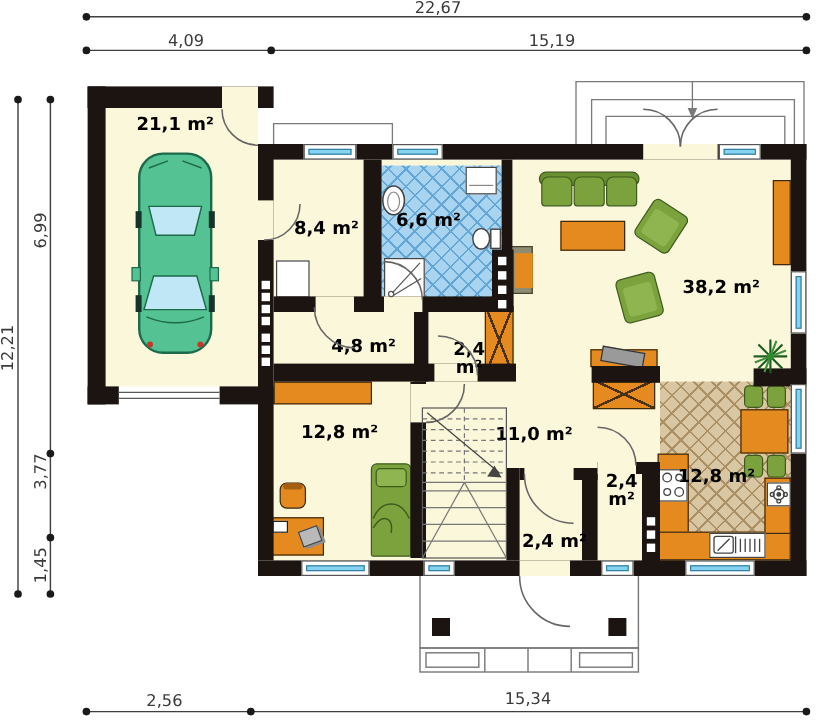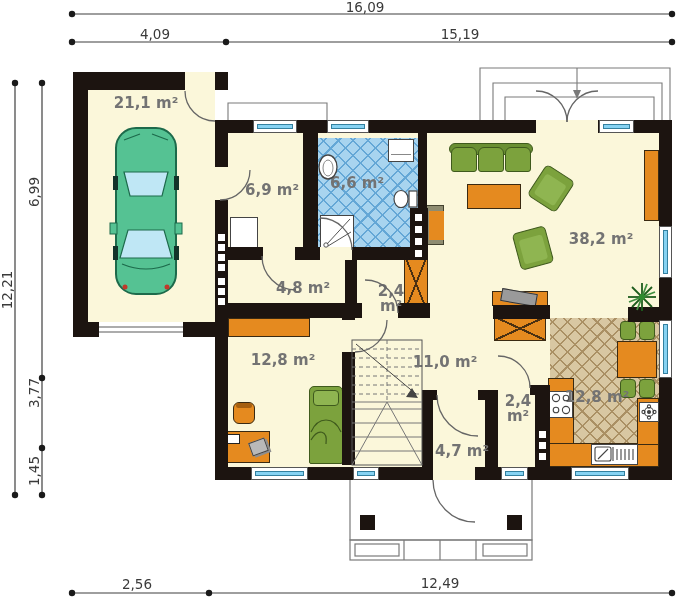--- a/index.html
+++ b/index.html
@@ -21,21 +21,21 @@
   .glass{position:absolute;left:3px;right:3px;top:3px;bottom:3px;background:#86d2f2;border:1px solid #33809f;}
   .furn{position:absolute;z-index:3;box-sizing:border-box;}
   .orange{background:#e58a1f;border:1.5px solid #3a2a12;}
   .greenf{background:#7ca23d;border:1.5px solid #3f5a1d;}
   .whitef{background:#fff;border:1.5px solid #444;}
   .xbox{position:absolute;z-index:3;box-sizing:border-box;background-color:#e58a1f;border:1.5px solid #3a2a12;
     background-image:
       linear-gradient(to top right,transparent calc(50% - 1px),#4a3012 calc(50% - 1px) calc(50% + 1px),transparent calc(50% + 1px)),
       linear-gradient(to bottom right,transparent calc(50% - 1px),#4a3012 calc(50% - 1px) calc(50% + 1px),transparent calc(50% + 1px));}
   .sq{position:absolute;background:#fff;width:7px;height:7px;z-index:6;}
-  .rlabel{position:absolute;z-index:7;font-weight:bold;font-size:15px;color:#737373;text-align:center;
+  .rlabel{position:absolute;z-index:7;font-weight:bold;font-size:15px;color:#000000;text-align:center;
           pointer-events:none;line-height:15px;white-space:nowrap;}
   .dlabel{position:absolute;z-index:7;font-size:13.5px;color:#3a3a3a;text-align:center;pointer-events:none;
           width:70px;line-height:14px;}
   .rot{transform:rotate(-90deg);}
   #ov{position:absolute;left:0;top:0;z-index:8;pointer-events:none;}
   .cush{position:absolute;background:#7ca23d;border:1.5px solid #3f5a1d;border-radius:6px 6px 3px 3px;box-sizing:border-box;}
 </style>
 </head>
 <body>
 
@@ -176,46 +176,46 @@
   <div class="sq" style="left:218px;top:298px;"></div>
   <div class="sq" style="left:415px;top:214px;"></div>
   <div class="sq" style="left:415px;top:226px;"></div>
   <div class="sq" style="left:415px;top:238px;"></div>
   <div class="sq" style="left:415px;top:250px;"></div>
   <div class="sq" style="left:539px;top:431px;"></div>
   <div class="sq" style="left:539px;top:442px;"></div>
   <div class="sq" style="left:539px;top:453px;"></div>
 
   <div class="rlabel" style="left:101px;top:96px;width:90px;">21,1 m²</div>
-  <div class="rlabel" style="left:227px;top:183px;width:90px;">6,9 m²</div>
+  <div class="rlabel" style="left:227px;top:183px;width:90px;">8,4 m²</div>
   <div class="rlabel" style="left:312px;top:176px;width:90px;">6,6 m²</div>
   <div class="rlabel" style="left:556px;top:232px;width:90px;">38,2 m²</div>
   <div class="rlabel" style="left:258px;top:281px;width:90px;">4,8 m²</div>
   <div class="rlabel" style="left:374px;top:284px;width:34px;">
     <span>2,4</span><br>
     <span>m²</span>
   </div>
   <div class="rlabel" style="left:238px;top:353px;width:90px;">12,8 m²</div>
   <div class="rlabel" style="left:400px;top:355px;width:90px;">11,0 m²</div>
   <div class="rlabel" style="left:501px;top:394px;width:34px;">
     <span>2,4</span><br>
     <span>m²</span>
   </div>
-  <div class="rlabel" style="left:417px;top:444px;width:90px;">4,7 m²</div>
+  <div class="rlabel" style="left:417px;top:444px;width:90px;">2,4 m²</div>
   <div class="rlabel" style="left:552px;top:390px;width:90px;">12,8 m²</div>
 
-  <div class="dlabel" style="left:330px;top:0;">16,09</div>
+  <div class="dlabel" style="left:330px;top:0;">22,67</div>
   <div class="dlabel" style="left:120px;top:27px;">4,09</div>
   <div class="dlabel" style="left:425px;top:27px;">15,19</div>
   <div class="dlabel rot" style="left:-28px;top:283px;">12,21</div>
   <div class="dlabel rot" style="left:-1px;top:185px;">6,99</div>
   <div class="dlabel rot" style="left:-1px;top:386px;">3,77</div>
   <div class="dlabel rot" style="left:-1px;top:464px;">1,45</div>
   <div class="dlabel" style="left:102px;top:577px;">2,56</div>
-  <div class="dlabel" style="left:405px;top:576px;">12,49</div>
+  <div class="dlabel" style="left:405px;top:576px;">15,34</div>
 
   <svg id="ov" width="683" height="600" viewBox="0 0 683 600">
 
     <g stroke="#3f3f3f" stroke-width="1.2">
       <line x1="72" y1="14" x2="672" y2="14"></line>
       <line x1="72" y1="42" x2="672" y2="42"></line>
       <line x1="15" y1="83" x2="15" y2="495"></line>
       <line x1="42" y1="83" x2="42" y2="495"></line>
       <line x1="72" y1="593" x2="672" y2="593"></line>
     </g>

